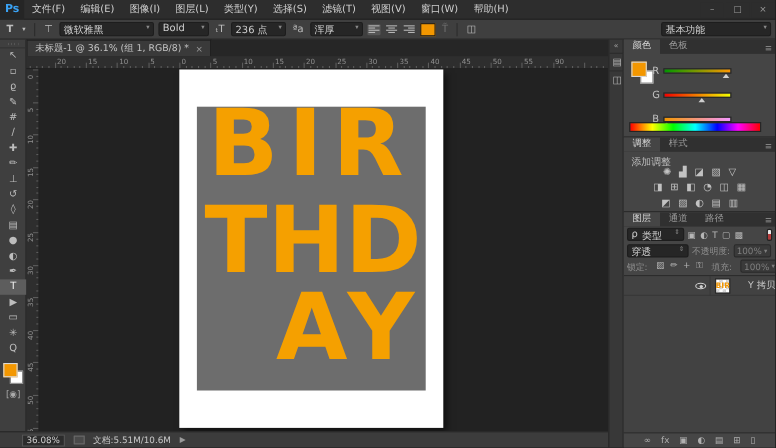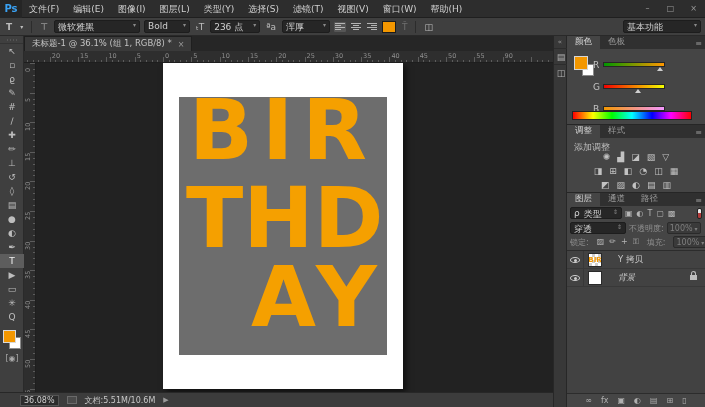--- a/index.html
+++ b/index.html
@@ -28,21 +28,21 @@
   .select { background:#262626; border:1px solid #1d1d1d; border-radius:2px; height:13px;
     display:flex; align-items:flex-start; padding:0 3px; gap:4px; color:#d0d0d0; white-space:nowrap; }
   .select .arr { color:#8a8a8a; font-size:6px; margin-left:auto; }
   .align-icon { width:12px; height:10px; padding:1px; display:flex; flex-direction:column; justify-content:space-between; }
   .align-icon i { display:block; height:1px; background:#b5b5b5; }
   .align-icon.on { background:#565656; border-radius:1px; }
   .al-l i:nth-child(2){width:60%;} .al-l i:nth-child(4){width:60%;}
   .al-c i:nth-child(2){width:60%;margin:0 auto;} .al-c i:nth-child(4){width:60%;margin:0 auto;}
   .al-r i:nth-child(2){width:60%;margin-left:auto;} .al-r i:nth-child(4){width:60%;margin-left:auto;}
   .ob-swatch { width:14px; height:12px; border:1px solid #1c1c1c; }
-  .ws-select { margin-left:auto; width:78px; }
+  .ws-select { margin-left:auto; width:100px; }
   
   .tabrow { position:absolute; left:0; top:36px; width:705px; height:15px; background:#262626; display:flex; }
   .doc-tab { margin-left:24px; background:#3a3a3a; border:1px solid #1f1f1f; border-bottom:none;
     display:flex; align-items:center; gap:6px; padding:0 7px; color:#c4c4c4; font-size:8.5px; }
   .doc-tab .close { color:#9a9a9a; font-size:8px; }
   
   .toolbar { position:absolute; left:0; top:36px; width:24px; height:356px; background:#3f3f3f;
     border-right:1px solid #2a2a2a; }
   .tb-grip { height:8px; border-bottom:1px solid #333; background:
     repeating-linear-gradient(90deg,#555 0 1px,transparent 1px 3px) center/10px 2px no-repeat; }
@@ -116,21 +116,21 @@
   .filter-toggle { margin-left:auto; width:5px; height:11px; border-radius:2px;
     background:linear-gradient(to bottom,#e8e8e8 0 45%,#b33a3a 45% 100%); border:1px solid #222; }
   .lr-blend { position:absolute; left:0; top:28px; width:138px; height:14px; display:flex; align-items:center; gap:3px; padding:0 3px; }
   .blend-box { width:56px; height:12px; }
   .dim-label { color:#8f8f8f; white-space:nowrap; font-size:8px; }
   .val-box { background:#3a3a3a; border:1px solid #2a2a2a; border-radius:2px; height:12px;
     display:flex; align-items:center; gap:2px; padding:0 2px; color:#7f7f7f; font-size:8px; }
   .lr-lock { position:absolute; left:0; top:42px; width:138px; height:14px; display:flex; align-items:center; gap:8px; padding:0 3px; }
   .lock-icons { display:flex; gap:5px; color:#b5b5b5; font-size:8px; }
   .lr-list { position:absolute; left:0; top:57px; width:138px; bottom:14px; background:#424242; border-top:1px solid #2c2c2c; }
-  .lrow { position:relative; height:18px; border-bottom:1px solid #383838; display:flex; align-items:center; }
+  .lrow { position:relative; height:18px; border-bottom:1px solid #383838; display:flex; align-items:center;justify-content:flex-end; }
   .lrow.selected { background:#8b9cb3; color:#1c1c1c; }
   .eye-well { width:17px; height:18px; border-right:1px solid #383838; display:flex; align-items:center; justify-content:center; }
   .eye { width:10px; height:6px; border:1px solid #cfcfcf; border-radius:50%; position:relative; }
   .eye:after { content:""; position:absolute; left:3px; top:1px; width:3px; height:3px; border-radius:50%; background:#cfcfcf; }
   .lthumb { width:14px; height:14px; margin-left:4px; border:1px solid #2a2a2a; position:relative; overflow:hidden; background:#fff; }
   .thumb-checker { background:
       linear-gradient(45deg,#cfcfcf 25%,transparent 25%,transparent 75%,#cfcfcf 75%) 0 0/6px 6px,
       linear-gradient(45deg,#cfcfcf 25%,#fff 25%,#fff 75%,#cfcfcf 75%) 3px 3px/6px 6px; }
   .thumb-letters { position:absolute; inset:0; display:flex; align-items:center; justify-content:center;
     color:#f39700; font-weight:bold; font-size:7px; letter-spacing:0; }
@@ -601,28 +601,20 @@
       <div class="lr-list">
         <div class="lrow">
           <div class="eye-well">
               <span class="eye"></span>
             </div>
           <div class="lthumb thumb-checker">
             <span class="thumb-letters">BIR</span>
           </div>
           <span class="lname">Y 拷贝</span>
         </div>
-        <div class="lrow">
-          <div class="eye-well">
-              <span class="eye"></span>
-            </div>
-          <div class="lthumb"></div>
-          <span class="lname italic">背景</span>
-          <span class="mini-lock"></span>
-        </div>
       </div>
       <div class="lr-bottombar">
         <i class="lb-icon">∞</i>
         <i class="lb-icon">fx</i>
         <i class="lb-icon">▣</i>
         <i class="lb-icon">◐</i>
         <i class="lb-icon">▤</i>
         <i class="lb-icon">⊞</i>
         <i class="lb-icon">▯</i>
       </div>

